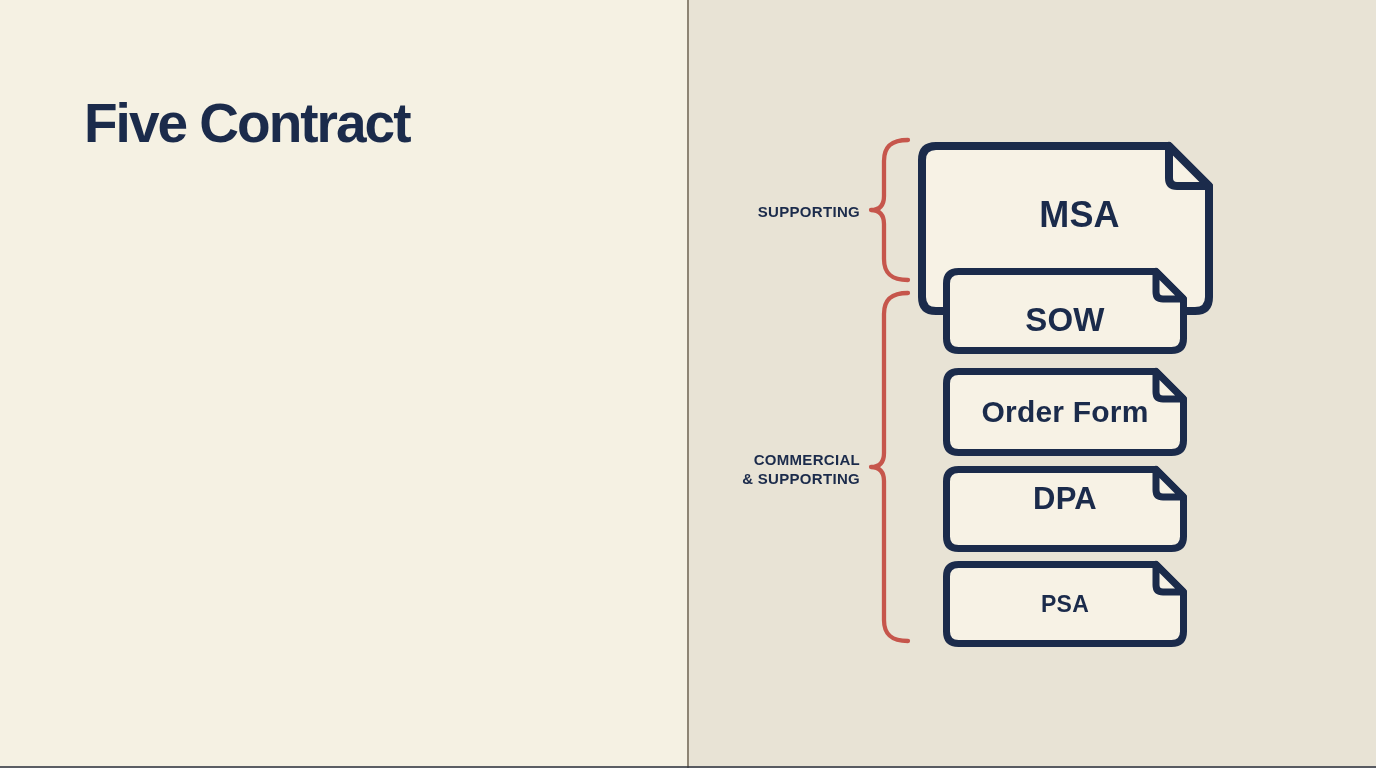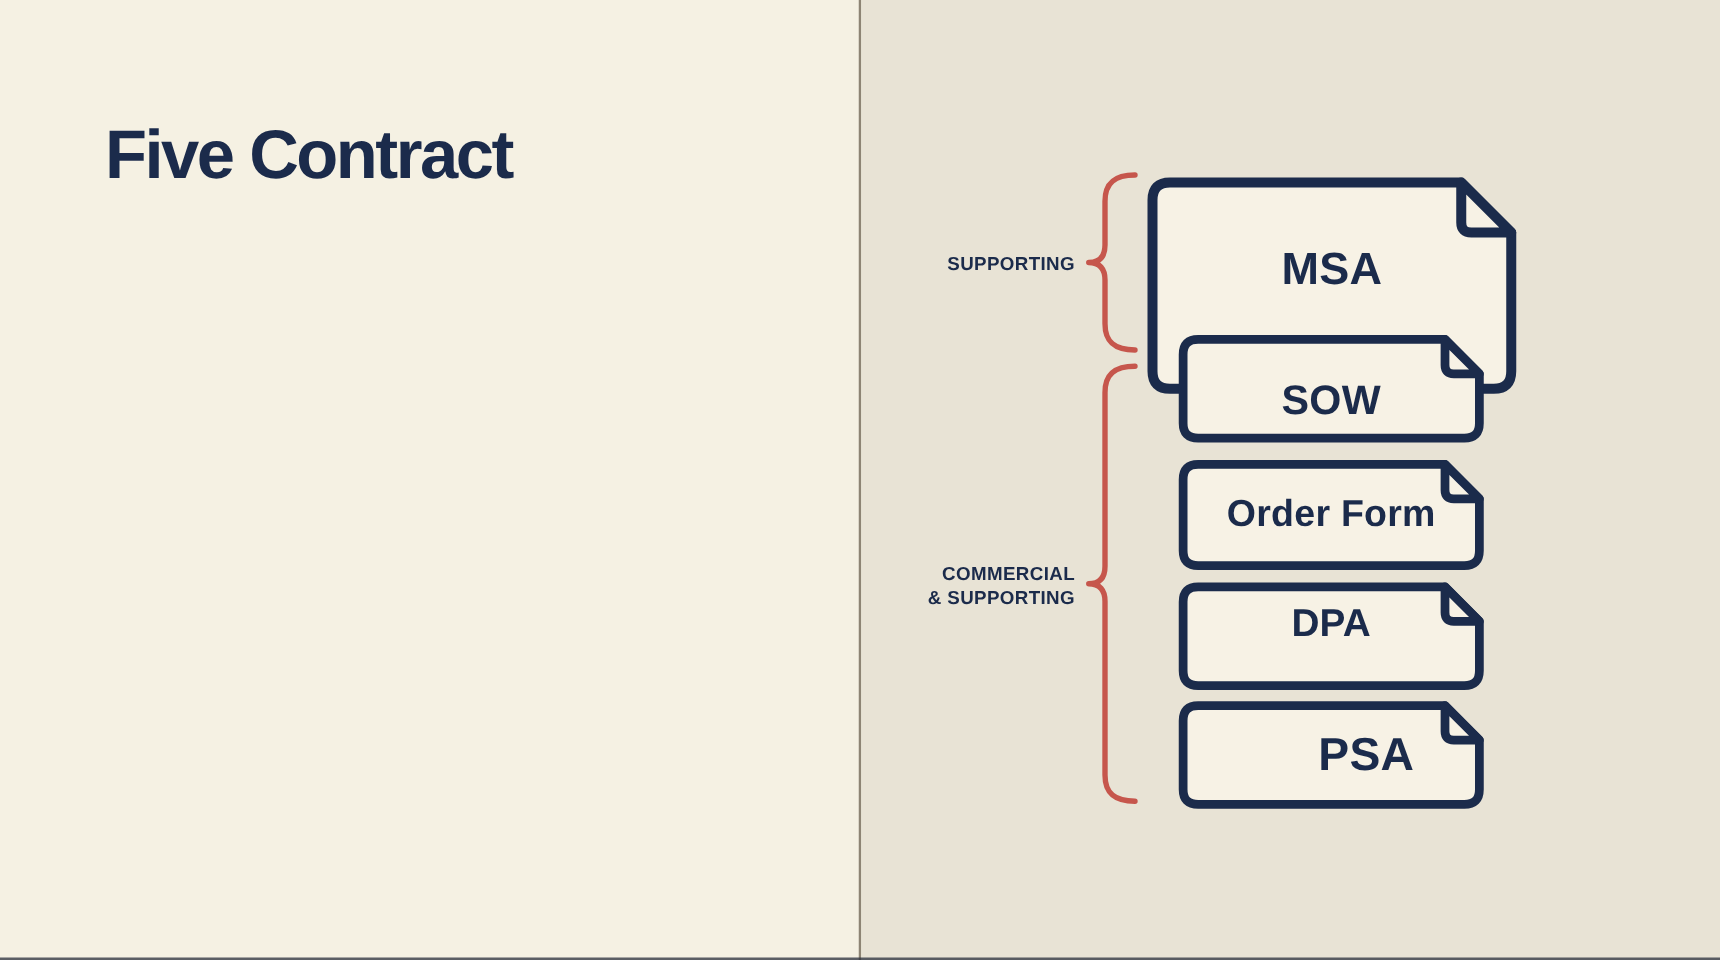--- a/index.html
+++ b/index.html
@@ -68,32 +68,32 @@
     fill:var(--panel-bg,#f7f2e5);
     stroke:var(--navy,#1b2b4b);
     stroke-linejoin:round;stroke-linecap:round;
   }
   .doc .doc-label{
     position:absolute;left:0;top:0;width:100%;height:100%;
     display:flex;align-items:center;justify-content:center;
     font-weight:700;color:var(--navy,#1b2b4b);
     letter-spacing:.2px;
   }
-  .doc-msa{left:918px;top:142px;width:295px;height:173px;}
+  .doc-msa{left:918px;top:142px;width:295px;height:173px;padding-left:28px;}
   .doc-msa svg path{stroke-width:8;}
   .doc-msa .doc-label{height:146px;font-size:36px;}
   .doc-sow{left:943px;top:268px;width:244px;height:103px;}
   .doc-order{left:943px;top:368px;width:244px;height:88px;}
   .doc-dpa{left:943px;top:466px;width:244px;height:66px;}
   .doc-psa{left:943px;top:561px;width:244px;height:86px;}
   .doc-small svg path{stroke-width:7;}
   .doc-sow .doc-label{font-size:33px;}
   .doc-order .doc-label{font-size:30px;}
   .doc-dpa .doc-label{font-size:31px;}
-  .doc-psa .doc-label{font-size:37px;padding-left:28px;}
+  .doc-psa .doc-label{font-size:23px;}
 </style>
 </head>
 <body>
 
 <div class="slide">
 
   <div class="left-half">
     <h1 class="title">
       <span>Five Contract</span>
     </h1>

